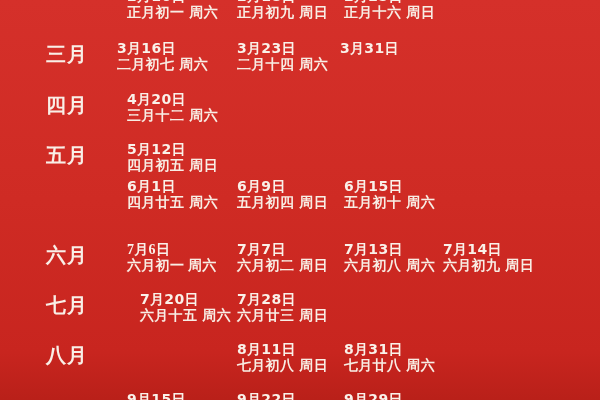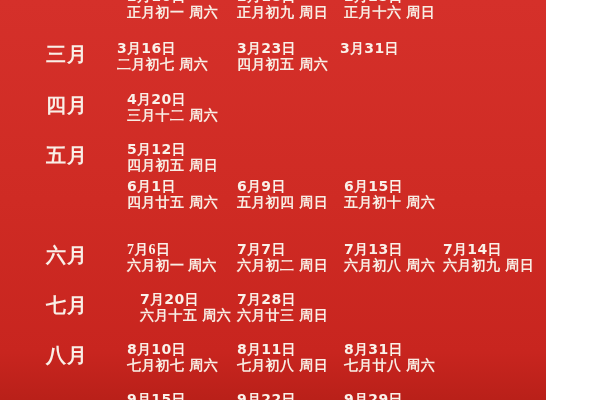--- a/index.html
+++ b/index.html
@@ -1,21 +1,21 @@
 <!DOCTYPE html>
 <html><head>
 <meta charset="utf-8">
 <style>
   html,body{margin:0;padding:0;}
   body{
     width:600px;height:400px;overflow:hidden;position:relative;
     font-family:"DejaVu Sans","Liberation Sans",sans-serif;
   }
   .poster{
-    position:absolute;inset:0;width:546px;height:400px;overflow:hidden;
+    position:absolute;inset:0;width:600px;height:400px;overflow:hidden;
     background:linear-gradient(180deg,#d5302a 0%,#cf2b24 50%,#c8251f 88%,#b92019 100%);
   }
   .row{position:absolute;left:0;width:600px;height:50px;}
   .month{
     position:absolute;left:46px;top:1px;
     font-size:20px;font-weight:bold;color:#f9efe7;
     letter-spacing:1px;white-space:nowrap;line-height:26px;
   }
   .entry{position:absolute;top:0;width:106px;white-space:nowrap;}
   .gdate{
@@ -47,21 +47,21 @@
   </div>
     </div>
     <div class="row" style="top: 40px;">
     <div class="month">三月</div>
   <div class="entry" style="left: 117px;">
     <div class="gdate">3月16日</div>
     <div class="ldate">二月初七 周六</div>
   </div>
       <div class="entry" style="left: 237px;">
     <div class="gdate">3月23日</div>
-    <div class="ldate">四月初五 周六</div>
+    <div class="ldate">二月十四 周六</div>
   </div>
       <div class="entry" style="left: 340px;">
     <div class="gdate">3月31日</div>
   </div>
     </div>
     <div class="row" style="top: 91px;">
     <div class="month">四月</div>
   <div class="entry" style="left: 127px;">
     <div class="gdate">4月20日</div>
     <div class="ldate">三月十二 周六</div>
@@ -114,24 +114,20 @@
     <div class="gdate">7月20日</div>
     <div class="ldate">六月十五 周六</div>
   </div>
       <div class="entry" style="left: 237px;">
     <div class="gdate">7月28日</div>
     <div class="ldate">六月廿三 周日</div>
   </div>
     </div>
     <div class="row" style="top: 341px;">
     <div class="month">八月</div>
-  <div class="entry" style="left: 127px;">
-    <div class="gdate">8月10日</div>
-    <div class="ldate">七月初七 周六</div>
-  </div>
       <div class="entry" style="left: 237px;">
     <div class="gdate">8月11日</div>
     <div class="ldate">七月初八 周日</div>
   </div>
       <div class="entry" style="left: 344px;">
     <div class="gdate">8月31日</div>
     <div class="ldate">七月廿八 周六</div>
   </div>
     </div>
     <div class="row" style="top: 391px;">

